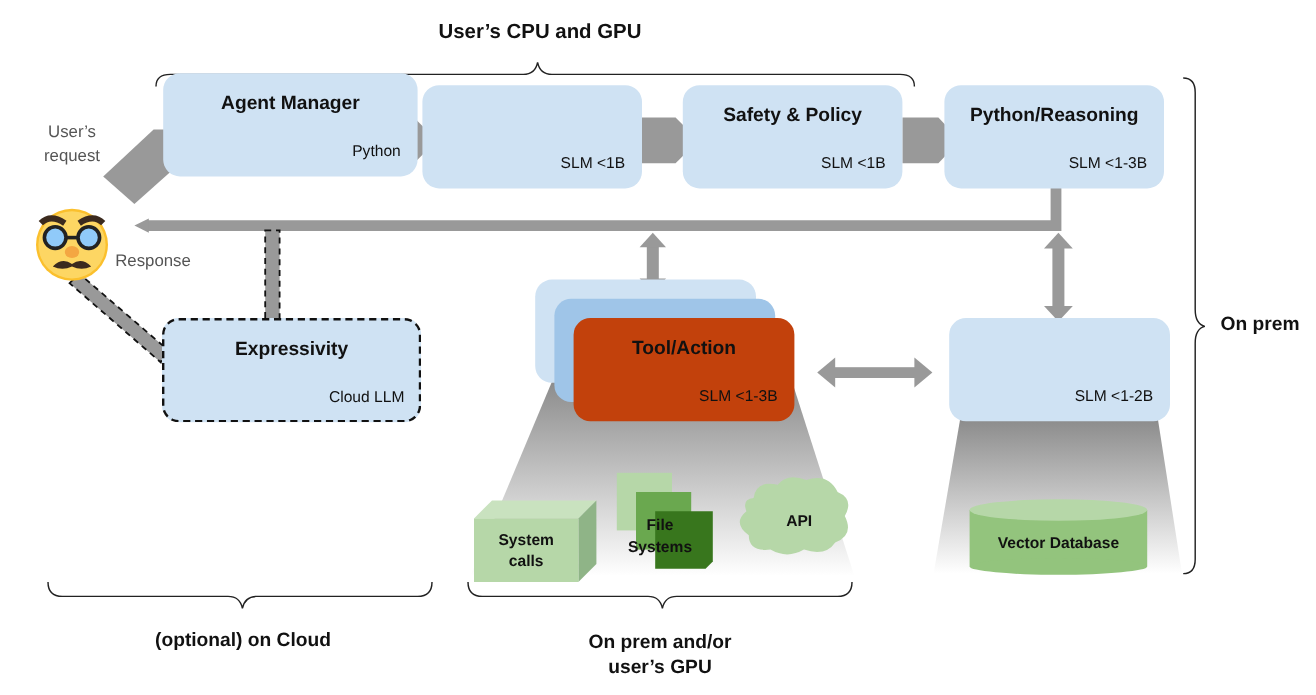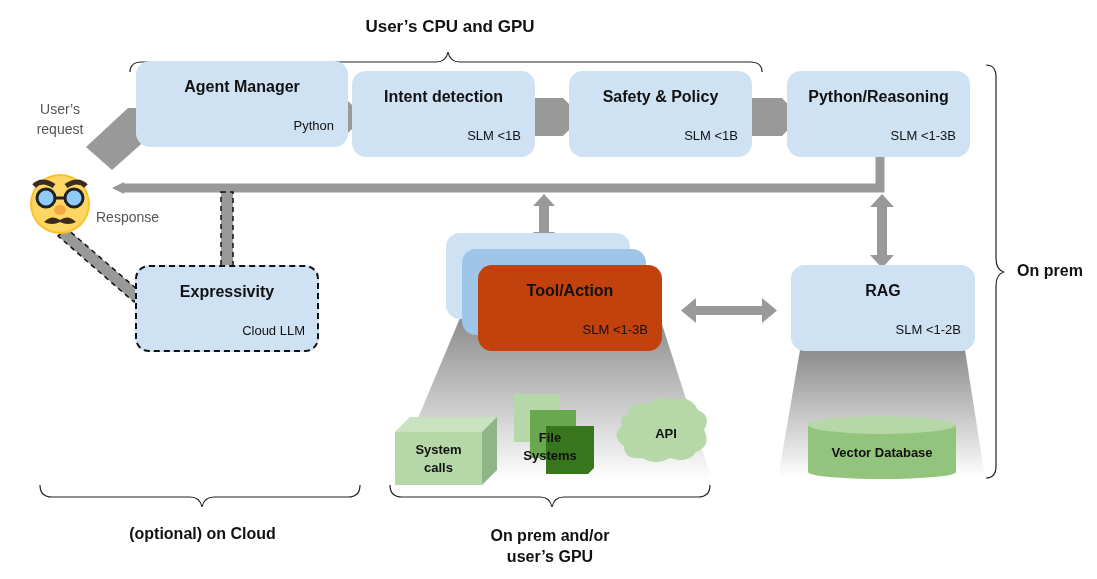--- a/index.html
+++ b/index.html
@@ -113,46 +113,44 @@
 <div class="plain" style="left:28px; top:99px; width:64px;">User’s</div>
 <div class="plain" style="left:28px; top:119px; width:64px;">request</div>
 <div class="plain" style="left:96px; top:207px; width:80px; text-align:left;">Response</div>
 
 <div class="node light" style="left:136px; top:61px; width:212px; height:86px;">
   <div class="node-title">Agent Manager</div>
   <div class="node-sub">Python</div>
 </div>
 
 <div class="node light" style="left:352px; top:71px; width:183px; height:86px;">
-  <div class="node-title">Intent detection</div>
   <div class="node-sub">SLM &lt;1B</div>
 </div>
 
 <div class="node light" style="left:569px; top:71px; width:183px; height:86px;padding-left:16px;">
   <div class="node-title">Safety &amp; Policy</div>
   <div class="node-sub">SLM &lt;1B</div>
 </div>
 
 <div class="node light" style="left:787px; top:71px; width:183px; height:86px;">
   <div class="node-title">Python/Reasoning</div>
   <div class="node-sub">SLM &lt;1-3B</div>
 </div>
 
-<div class="node light" style="left:135px; top:265px; width:184px; height:87px; border:2px dashed #111;">
+<div class="node light" style="left:135px; top:265px; width:216px; height:87px; border:2px dashed #111;">
   <div class="node-title" style="top:16px;">Expressivity</div>
   <div class="node-sub" style="right:12px; bottom:12px;">Cloud LLM</div>
 </div>
 
 <div class="node" style="left:478px; top:265px; width:184px; height:86px; background:#c2410c;">
   <div class="node-title">Tool/Action</div>
   <div class="node-sub">SLM &lt;1-3B</div>
 </div>
 
 <div class="node light" style="left:791px; top:265px; width:184px; height:86px;">
-  <div class="node-title">RAG</div>
   <div class="node-sub">SLM &lt;1-2B</div>
 </div>
 
 <div class="small-bold" style="left:395px; top:441px; width:87px;">System</div>
 <div class="small-bold" style="left:395px; top:459px; width:87px;">calls</div>
 <div class="small-bold" style="left:515px; top:429px; width:70px;">File</div>
 <div class="small-bold" style="left:515px; top:447px; width:70px;">Systems</div>
 <div class="small-bold" style="left:636px; top:425px; width:60px;">API</div>
 <div class="small-bold" style="left:808px; top:444px; width:148px;">Vector Database</div>
 

